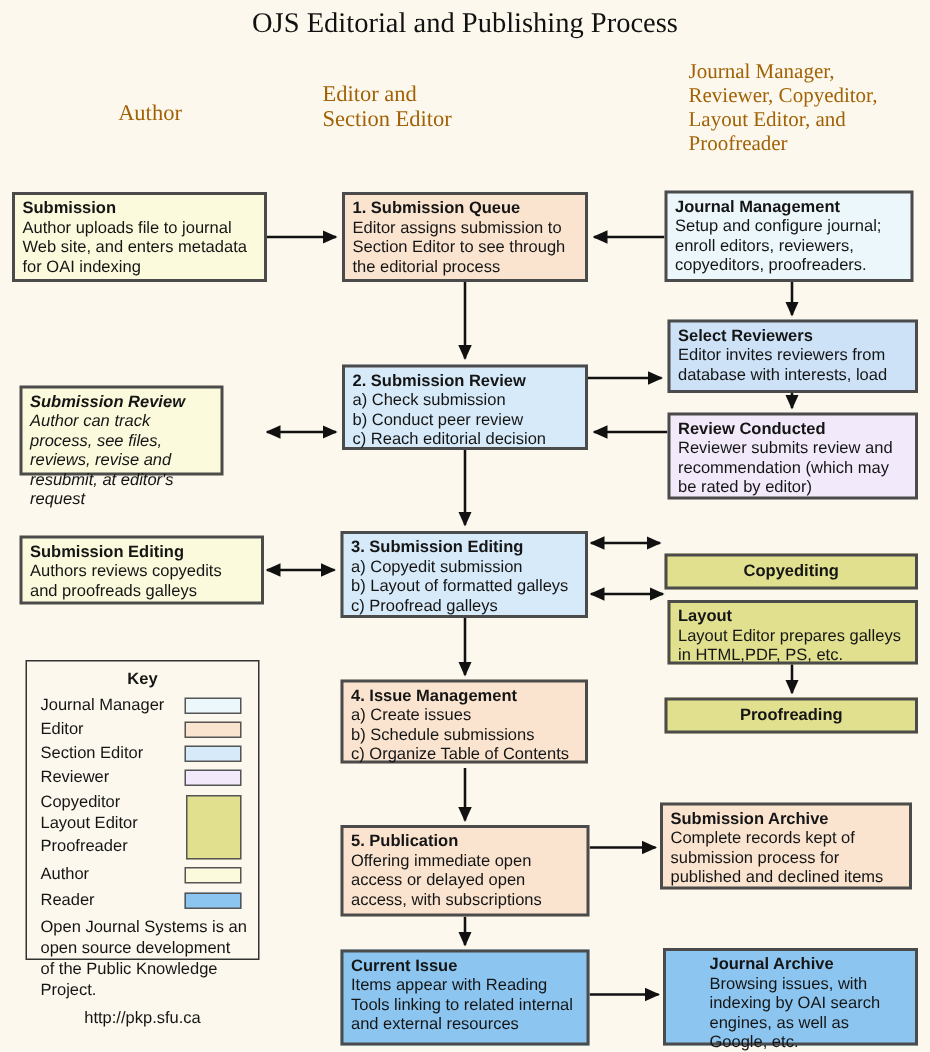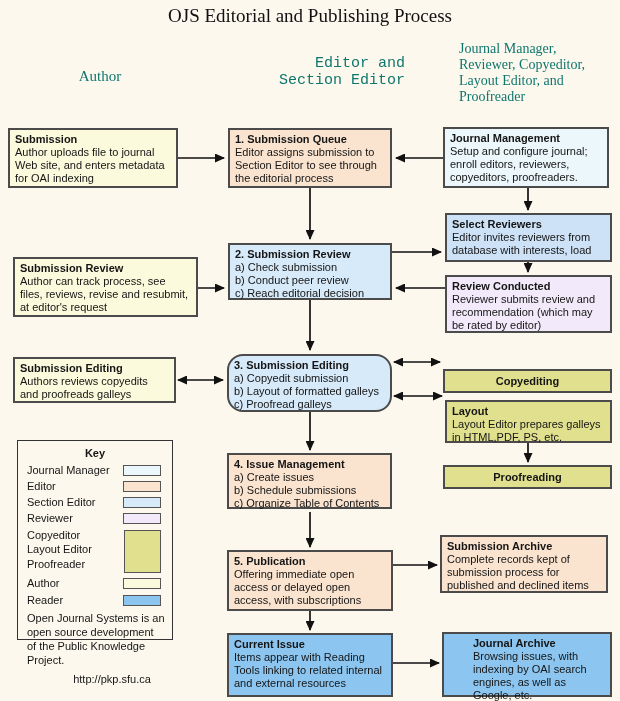--- a/index.html
+++ b/index.html
@@ -9,23 +9,23 @@
     background:#FCF8ED;
     font-family:"Liberation Sans", sans-serif;
     color:#151515;
     overflow:hidden;
   }
   .serif{font-family:"Liberation Serif","DejaVu Serif",serif;}
   #title{
     position:absolute;left:0;top:5px;width:620px;
     text-align:center;font-size:19px;color:#111;
   }
-  .colhead{position:absolute;font-size:15px;color:#0f766e;white-space:pre-line;line-height:17px;}
+  .colhead{position:absolute;font-size:15px;color:#a16207;white-space:pre-line;line-height:17px;}
   #col-author{left:30px;top:68px;width:140px;text-align:center;}
-  #col-editor{left:215px;top:55px;width:190px;text-align:right;font-family:Liberation Mono, monospace;}
+  #col-editor{left:215px;top:55px;width:190px;text-align:left;}
   #col-others{left:459px;top:41px;width:160px;text-align:left;font-size:14px;line-height:16px;}
   .box{
     position:absolute;
     border:2px solid #4B4B4B;
     box-sizing:border-box;
     font-size:11px;line-height:13px;
     padding:3px 5px 2px 5px;
   }
   .box .bt{font-weight:bold;}
   .box .bb{text-align:left;}
@@ -35,21 +35,21 @@
   
   #keybox{
     position:absolute;left:17px;top:440px;width:156px;height:200px;
     border:1.5px solid #333;box-sizing:border-box;background:#FCF8ED;
   }
   .keytitle{position:absolute;left:0;top:6px;width:100%;text-align:center;font-weight:bold;font-size:11px;}
   .keylabel{position:absolute;left:9px;font-size:11px;}
   .swatch{position:absolute;left:105px;width:36px;height:9px;border:1.5px solid #555;box-sizing:content-box;}
   .swatch.big{left:106px;width:35px;height:41px;}
   .keynote{position:absolute;left:9px;top:170px;width:138px;font-size:11px;line-height:14px;text-align:left;}
-  .keyurl{position:absolute;left:17px;top:232px;width:100%;text-align:center;font-size:11px;}
+  .keyurl{position:absolute;left:0;top:232px;width:100%;text-align:center;font-size:11px;}
 </style>
 </head>
 <body>
 
 <div id="canvas">
 
   <div id="title" class="serif">OJS Editorial and Publishing Process</div>
 
   <div id="col-author" class="colhead serif">Author</div>
   <div id="col-editor" class="colhead serif">Editor and
@@ -86,21 +86,21 @@
     <line x1="393" y1="565" x2="437" y2="565" marker-end="url(#ah)"></line>
     <line x1="310" y1="611" x2="310" y2="630" marker-end="url(#ah)"></line>
     <line x1="393" y1="663" x2="439" y2="663" marker-end="url(#ah)"></line>
   </svg>
 
   <div class="box" style="left: 8px; top: 128px; width: 170px; height: 60px; background-color: rgb(252, 250, 220);">
     <div class="bt">Submission</div>
     <div class="bb">Author uploads file to journal Web site, and enters metadata for OAI indexing</div>
   </div>
 
-  <div class="box" style="left: 13px; top: 257px; width: 185px; height: 60px; background-color: rgb(252, 250, 220);">
+  <div class="box" style="left: 13px; top: 257px; width: 136px; height: 60px; background-color: rgb(252, 250, 220); font-style: italic;">
     <div class="bt">Submission Review</div>
     <div class="bb">Author can track process, see files, reviews, revise and resubmit, at editor's request</div>
   </div>
 
   <div class="box" style="left: 13px; top: 357px; width: 163px; height: 46px; background-color: rgb(252, 250, 220);">
     <div class="bt">Submission Editing</div>
     <div class="bb">Authors reviews copyedits and proofreads galleys</div>
   </div>
 
   <div class="box" style="left: 228px; top: 128px; width: 164px; height: 60px; background-color: rgb(250, 228, 208);">
@@ -108,21 +108,21 @@
     <div class="bb">Editor assigns submission to Section Editor to see through the editorial process</div>
   </div>
 
   <div class="box" style="left: 228px; top: 243px; width: 164px; height: 57px; background-color: rgb(215, 234, 249);">
     <div class="bt">2. Submission Review</div>
     <div class="bb">a) Check submission</div>
     <div class="bb">b) Conduct peer review</div>
     <div class="bb">c) Reach editorial decision</div>
   </div>
 
-  <div class="box" style="left: 227px; top: 354px; width: 165px; height: 58px; background-color: rgb(215, 234, 249); border-radius: 16px;">
+  <div class="box" style="left: 227px; top: 354px; width: 165px; height: 58px; background-color: rgb(215, 234, 249);">
     <div class="bt">3. Submission Editing</div>
     <div class="bb">a) Copyedit submission</div>
     <div class="bb">b) Layout of formatted galleys</div>
     <div class="bb">c) Proofread galleys</div>
   </div>
 
   <div class="box" style="left: 227px; top: 453px; width: 165px; height: 56px; background-color: rgb(250, 228, 208);">
     <div class="bt">4. Issue Management</div>
     <div class="bb">a) Create issues</div>
     <div class="bb">b) Schedule submissions</div>

